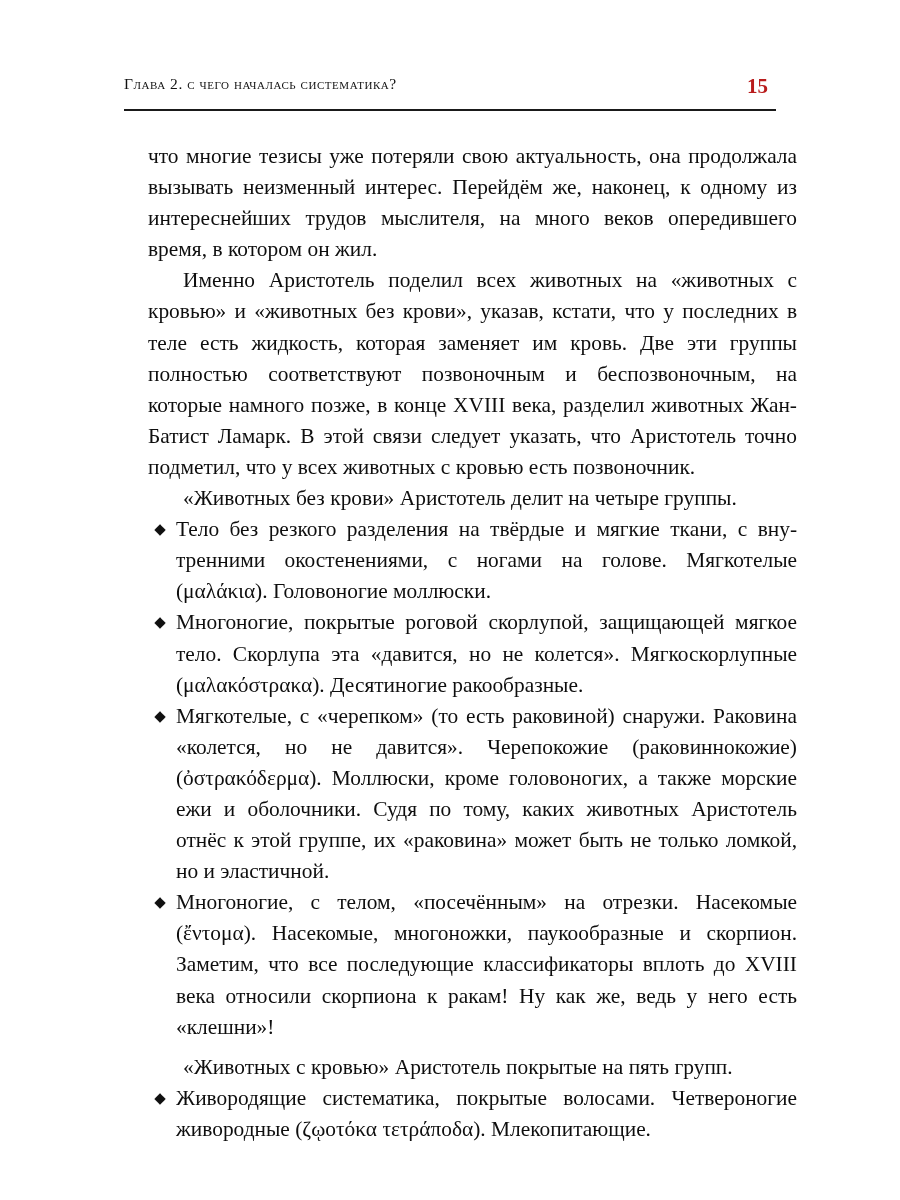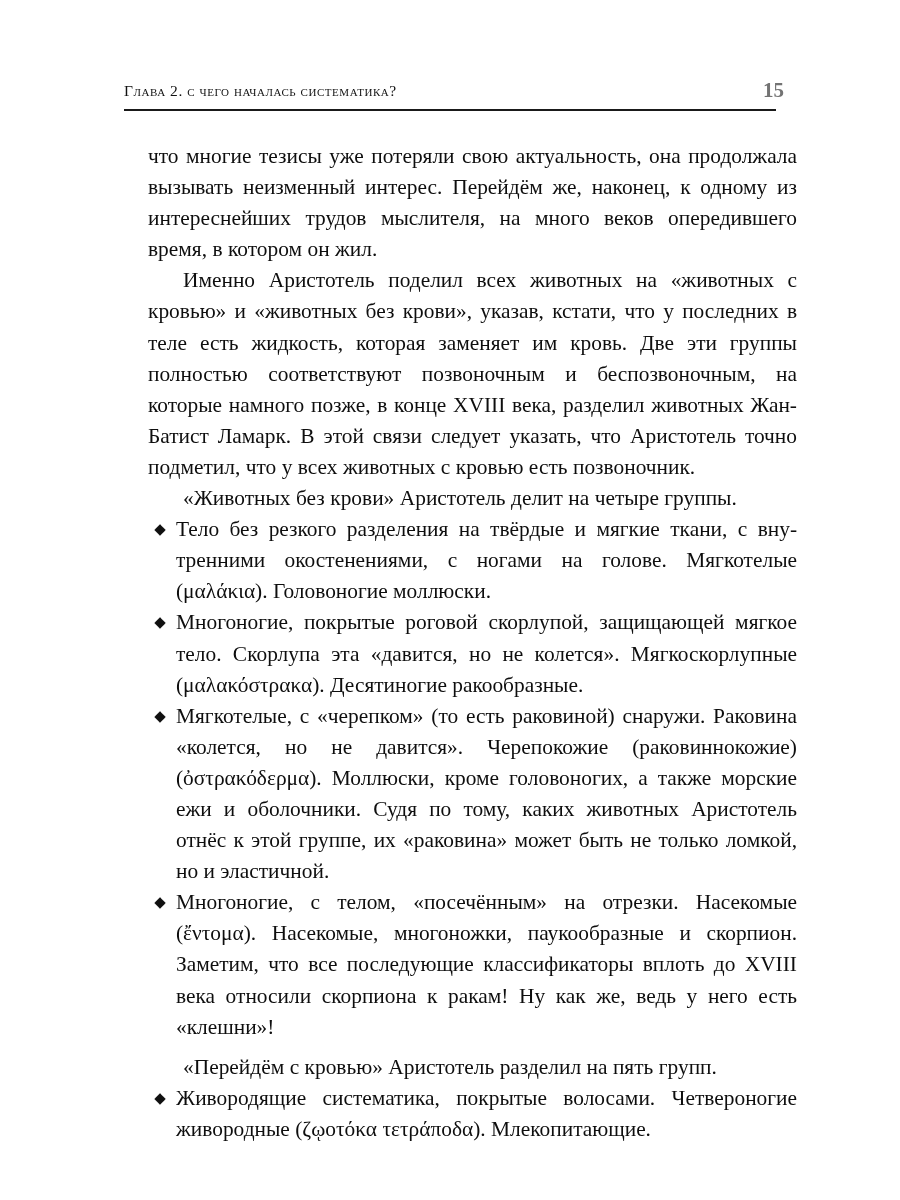--- a/index.html
+++ b/index.html
@@ -23,45 +23,45 @@
     position: absolute;
     inset: 0;
     background: #ffffff;
     padding: 0;
   }
 
   
   .running-head {
     position: absolute;
     left: 124px;
-    right: 116px;
+    right: 132px;
     top: 76px;
     height: 30px;
     display: flex;
-    align-items: center;
+    align-items: flex-start;
     justify-content: space-between;
     gap: 40px;
   }
   .running-head-title {
     font-size: 15.5px;
     letter-spacing: 0.035em;
     font-variant: small-caps;
     text-transform: lowercase;
     white-space: nowrap;
     line-height: 1;
     color: #111111;
   }
   .running-head-title::first-letter {
     text-transform: uppercase;
   }
   .running-head-folio {
     font-size: 21px;
     font-weight: bold;
     line-height: 1;
-    color: #737373;
+    color: #b91c1c;
     padding-bottom: 1px;
   }
   .head-rule {
     position: absolute;
     left: 124px;
     width: 652px;
     top: 109px;
     height: 2px;
     background: #1a1a1a;
   }
@@ -149,21 +149,21 @@
         <span>Мягкотелые, с «черепком» (то есть раковиной) снаружи. Раковина «колется, но не давится». Черепокожие (раковин­нокожие) (ὀστρακόδερμα). Моллюски, кроме головоногих, а также морские ежи и оболочники. Судя по тому, каких жи­вотных Аристотель отнёс к этой группе, их «раковина» может быть не только ломкой, но и эластичной.</span>
       </li>
       <li>
         <span class="bullet-marker">◆</span>
         <span>Многоногие, с телом, «посечённым» на отрезки. Насекомые (ἔντομα). Насекомые, многоножки, паукообразные и скорпион. Заметим, что все последующие классификаторы вплоть до XVIII века относили скорпиона к ракам! Ну как же, ведь у него есть «клешни»!</span>
       </li>
     </ul>
 
     <div class="gap-md"></div>
 
-    <p class="para indent">«Перейдём с кровью» Аристотель разделил на пять групп.</p>
+    <p class="para indent">«Животных с кровью» Аристотель покрытые на пять групп.</p>
 
     <ul class="bullets">
       <li>
         <span class="bullet-marker">◆</span>
         <span>Живородящие систематика, покрытые волосами. Четверо­ногие живородные (ζῳοτόκα τετράποδα). Млекопитающие.</span>
       </li>
     </ul>
 
   </div>
 </div>

